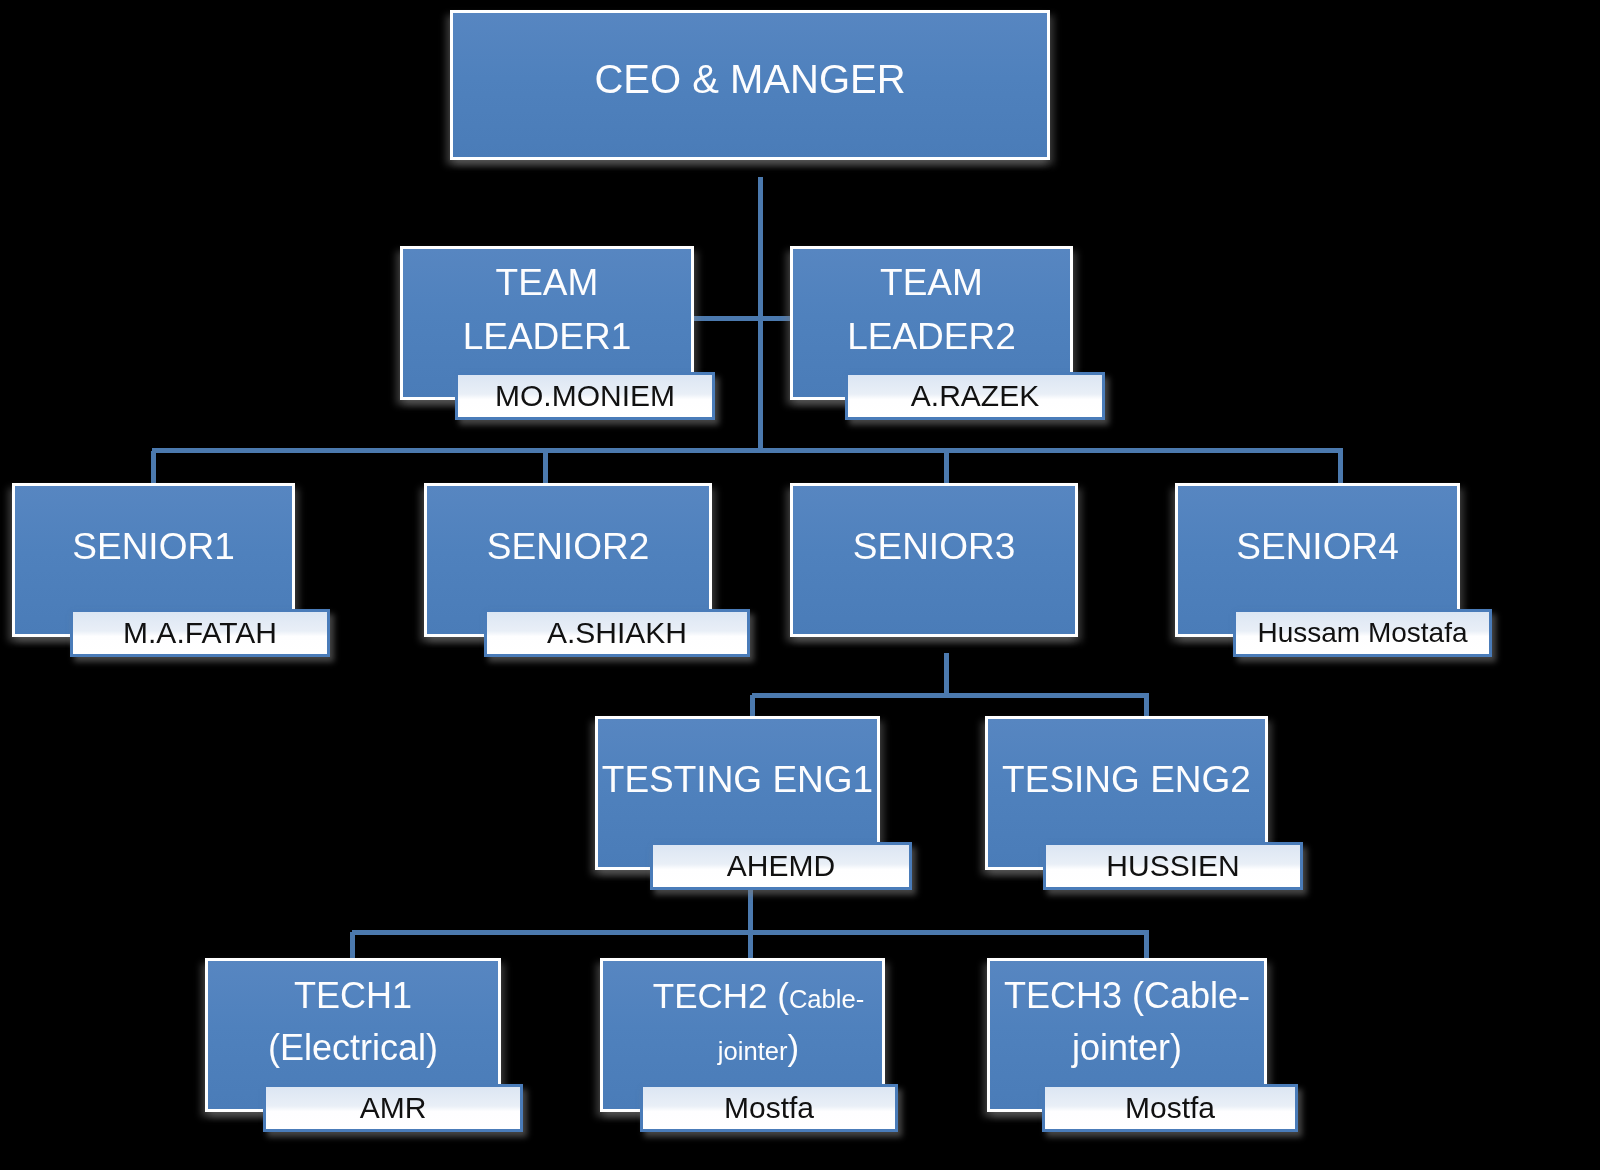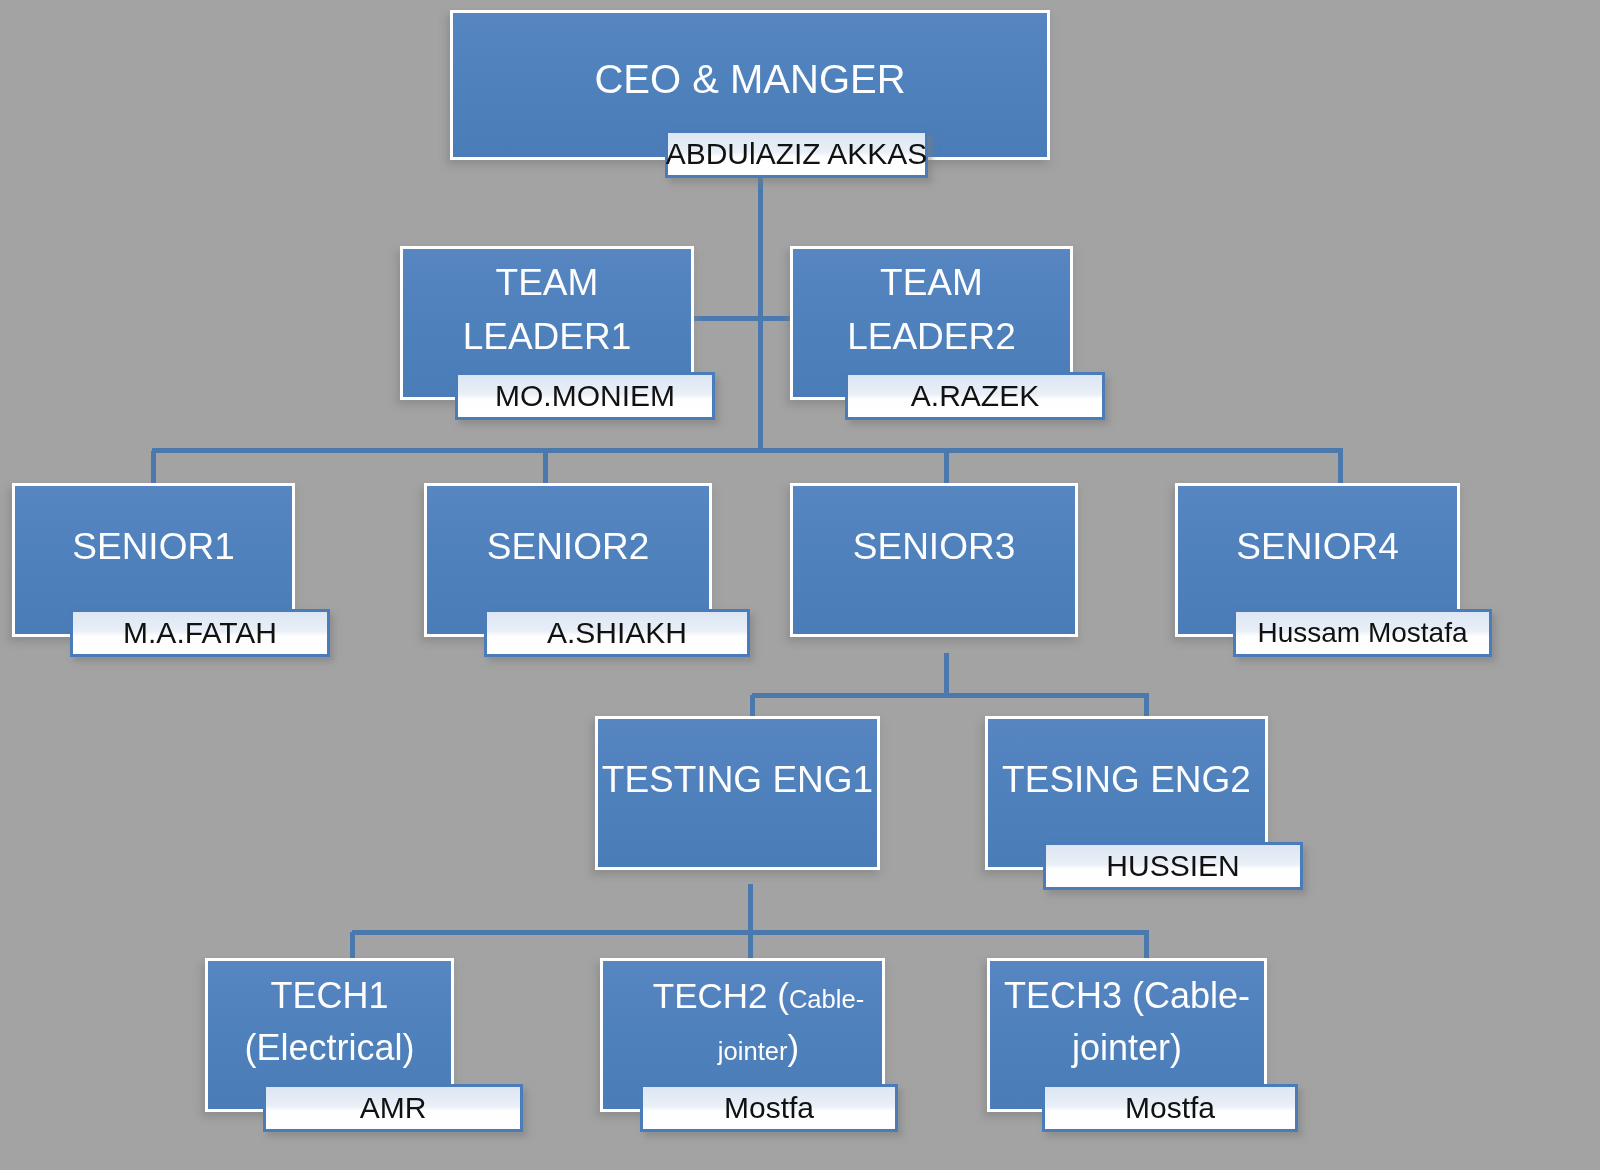--- a/index.html
+++ b/index.html
@@ -1,19 +1,19 @@
 <!DOCTYPE html>
 <html><head>
 <meta charset="utf-8">
 <style>
   html,body{margin:0;padding:0;background:#ffffff;}
   .canvas{
     position:relative;
     width:1600px;height:1170px;
-    background:#a3a3a3;
+    background:#000000;
     font-family:"Liberation Sans", sans-serif;
     overflow:hidden;
   }
   
   .conn{position:absolute;background:#4b79ae;}
   #c-v-ceo     {left:758px;top:177px;width:5px;height:276px;}
   #c-h-tl      {left:694px;top:316px;width:114px;height:5px;}
   #c-h-row3    {left:152px;top:448px;width:1191px;height:5px;}
   #c-v-s1      {left:151px;top:451px;width:5px;height:34px;}
   #c-v-s2      {left:543px;top:451px;width:5px;height:34px;}
@@ -61,21 +61,21 @@
   #n-ceo .tag{left:215px;top:120px;width:263px;}
 
   #n-tl1 {left:400px;top:246px;width:294px;height:154px;}
   #n-tl2 {left:790px;top:246px;width:283px;height:154px;}
   #n-s1  {left:12px;top:483px;width:283px;height:154px;}
   #n-s2  {left:424px;top:483px;width:288px;height:154px;}
   #n-s3  {left:790px;top:483px;width:288px;height:154px;}
   #n-s4  {left:1175px;top:483px;width:285px;height:154px;}
   #n-te1 {left:595px;top:716px;width:285px;height:154px;}
   #n-te2 {left:985px;top:716px;width:283px;height:154px;}
-  #n-t1  {left:205px;top:958px;width:249px;height:154px;}
+  #n-t1  {left:205px;top:958px;width:296px;height:154px;}
   #n-t2  {left:600px;top:958px;width:285px;height:154px;}
   #n-t3  {left:987px;top:958px;width:280px;height:154px;}
 
   .node .tag{left:55px;top:126px;width:260px;}
   #n-s1 .tag{left:58px;}
   #n-s2 .tag{left:60px;width:266px;}
   #n-s4 .tag{left:58px;width:259px;font-size:28px;}
   #n-te1 .tag{width:262px;}
   #n-te2 .tag{left:58px;width:260px;}
   #n-t1 .tag{left:58px;}
@@ -106,21 +106,20 @@
   <div class="conn" id="c-v-te2"></div>
   <div class="conn" id="c-v-te1down"></div>
   <div class="conn" id="c-h-tech"></div>
   <div class="conn" id="c-v-t1"></div>
   <div class="conn" id="c-v-t3"></div>
 
   <div class="node" id="n-ceo">
     <div class="box">
         <span class="title"><span>CEO &amp; MANGER</span></span>
       </div>
-    <div class="tag">ABDUlAZIZ AKKAS</div>
   </div>
 
   <div class="node" id="n-tl1">
     <div class="box">
         <span class="title"><span>TEAM</span><br><span>LEADER1</span></span>
       </div>
     <div class="tag">MO.MONIEM</div>
   </div>
 
   <div class="node" id="n-tl2">
@@ -154,20 +153,21 @@
     <div class="box">
         <span class="title"><span>SENIOR4</span></span>
       </div>
     <div class="tag">Hussam Mostafa</div>
   </div>
 
   <div class="node" id="n-te1">
     <div class="box">
         <span class="title"><span>TESTING ENG1</span></span>
       </div>
+    <div class="tag">AHEMD</div>
   </div>
 
   <div class="node" id="n-te2">
     <div class="box">
         <span class="title"><span>TESING ENG2</span></span>
       </div>
     <div class="tag">HUSSIEN</div>
   </div>
 
   <div class="node" id="n-t1">

